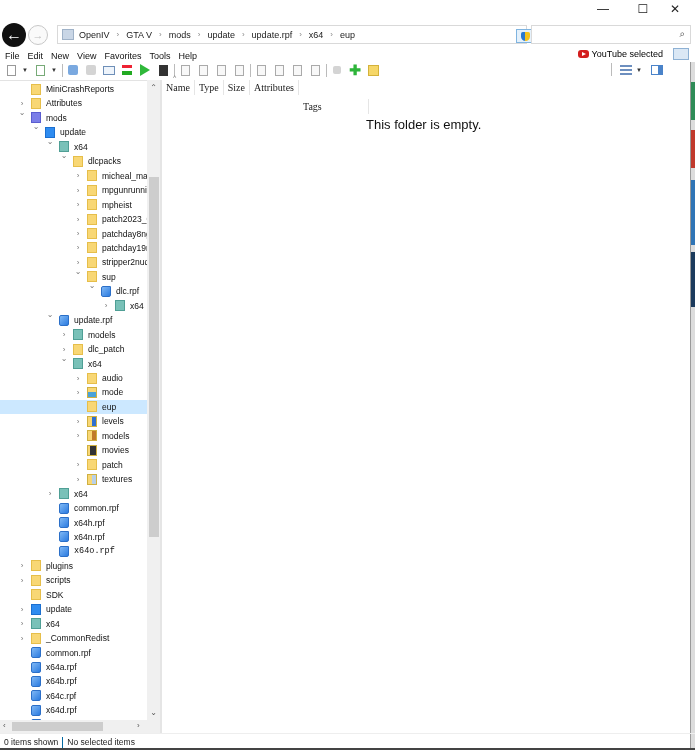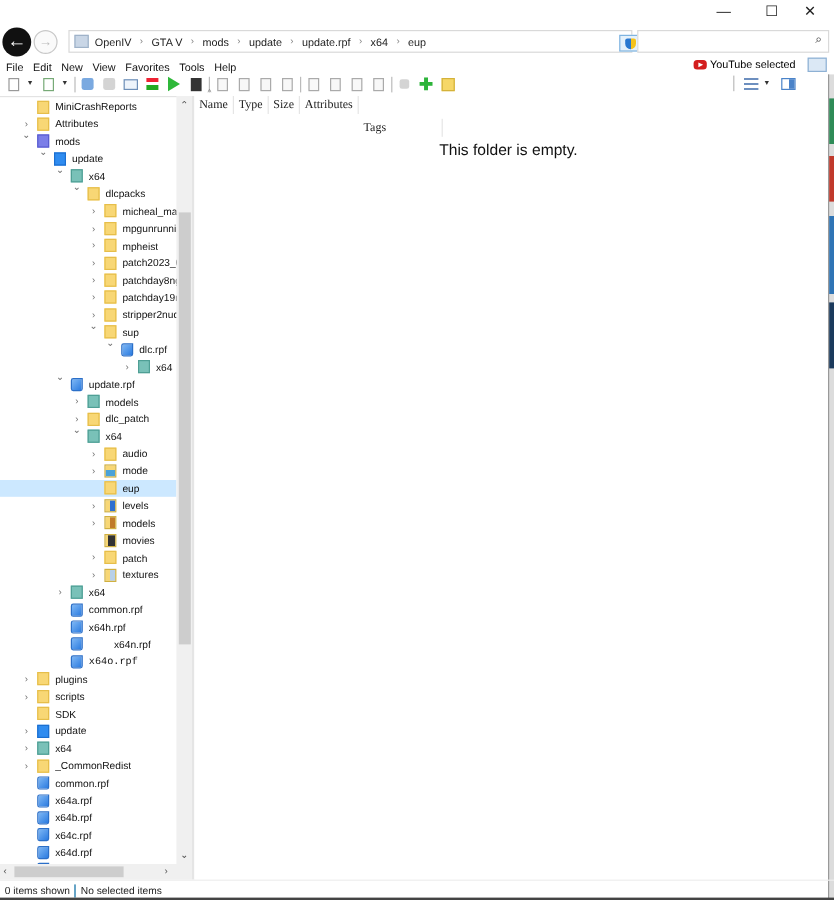--- a/index.html
+++ b/index.html
@@ -375,21 +375,21 @@
       <span>x64</span>
     </div>
     <div class="tree-row" style="top: 420.05px; left: 59px; width: auto;">
       <span class="ficon f-rpf"></span>
       <span>common.rpf</span>
     </div>
     <div class="tree-row" style="top: 434.5px; left: 59px; width: auto;">
       <span class="ficon f-rpf"></span>
       <span>x64h.rpf</span>
     </div>
-    <div class="tree-row" style="top: 448.95px; left: 59px; width: auto; gap: 21px;">
+    <div class="tree-row" style="top: 448.95px; left: 59px; width: auto;">
       <span class="ficon f-rpf"></span>
       <span>x64n.rpf</span>
     </div>
     <div class="tree-row" style="top: 463.4px; left: 59px; width: auto; font-family: Liberation Mono, monospace;">
       <span class="ficon f-rpf"></span>
       <span>x64o.rpf</span>
     </div>
     <div class="tree-row" style="top: 477.85px; left: 31px; width: auto;">
       <span class="chev" style="left: -14px;">›</span>
       <span class="ficon f-folder"></span>

